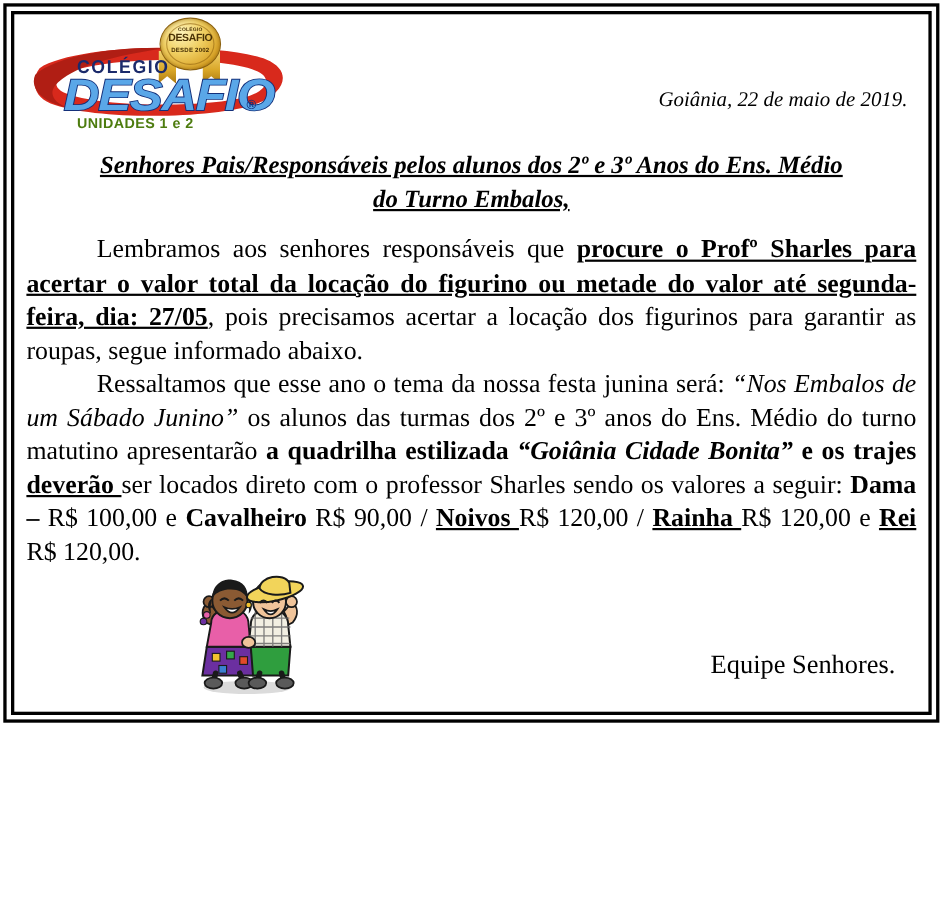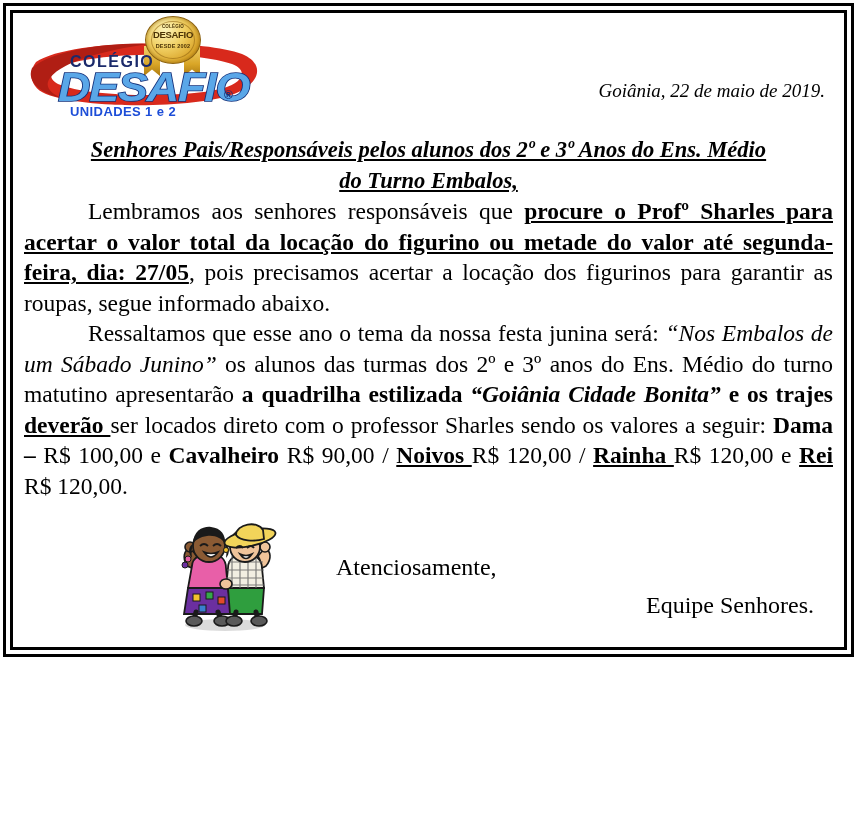--- a/index.html
+++ b/index.html
@@ -163,21 +163,21 @@
     color: #14307a;
   }
   .logo-unidades {
     position: absolute;
     left: 42px;
     top: 88px;
     font-family: "Liberation Sans", sans-serif;
     font-weight: bold;
     font-size: 13px;
     letter-spacing: .4px;
-    color: #1d4ed8;
+    color: #4d7c0f;
   }
 
   .date-line {
     position: absolute;
     right: 10px;
     top: 66px;
     font-style: italic;
     font-size: 19px;
     white-space: nowrap;
   }
@@ -189,20 +189,21 @@
     font-style: italic;
     font-weight: bold;
     font-size: 22.5px;
     line-height: 31px;
     padding: 0 8px;
   }
   .salutation .u { text-decoration: underline; }
 
   
   .body-text {
+    margin-top: 16px;
     font-size: 23.5px;
     line-height: 30.5px;
     text-align: justify;
     text-justify: inter-word;
     padding: 0 2px;
   }
   .body-text p {
     margin: 0;
     text-indent: 64px;
   }
@@ -370,17 +371,16 @@
 
         <path d="M70 90 L 68 98" stroke="#1a1a1a" stroke-width="5" stroke-linecap="round"></path>
         <path d="M90 90 L 92 98" stroke="#1a1a1a" stroke-width="5" stroke-linecap="round"></path>
         <ellipse cx="68" cy="99" rx="8" ry="5" fill="#5a5a5a" stroke="#1a1a1a" stroke-width="1.6"></ellipse>
         <ellipse cx="93" cy="99" rx="8" ry="5" fill="#5a5a5a" stroke="#1a1a1a" stroke-width="1.6"></ellipse>
 
         <ellipse cx="60" cy="62" rx="6" ry="5" fill="#f0c49a" stroke="#1a1a1a" stroke-width="1.6"></ellipse>
       </svg>
     </div>
 
-    <div class="closing1">Atenciosamente,</div>
     <div class="closing2">Equipe Senhores.</div>
   </div>
 
 </div>
 
 </body></html>

